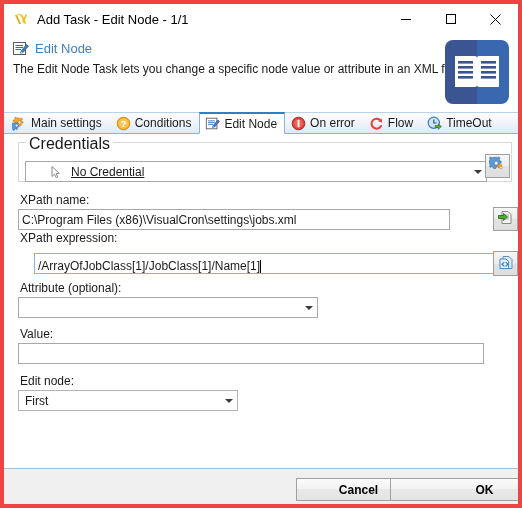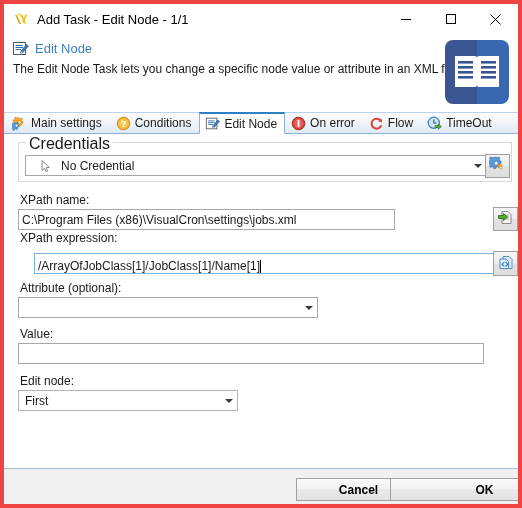--- a/index.html
+++ b/index.html
@@ -197,23 +197,24 @@
   }
   .arrow-dn {
     width: 0; height: 0;
     border-left: 4px solid transparent;
     border-right: 4px solid transparent;
     border-top: 4px solid #3a3a3a;
   }
 
   .cred-combo {
     left: 6px;
-    top: 12px;
+    top: 18px;
     width: 462px;
-    padding-left: 8px;
+    padding-left: 18px;
+    text-decoration: underline;
   }
   .cred-cursor {
     width: 14px;
     height: 14px;
     flex: 0 0 14px;
     margin-left: 5px;
     margin-right: 2px;
   }
 
   .iconbtn {
@@ -485,21 +486,21 @@
         <svg width="17" height="17" viewBox="0 0 17 17">
           <path d="M8.5 2 l1.8 .6 1.1-1 1.5 1.5 -1 1.1 .6 1.8 1.5 .4 0 2.1 -1.5 .4 -.6 1.8 1 1.1 -1.5 1.5 -1.1-1 -1.8 .6 -.4 1.5 -2.1 0 -.4-1.5 -1.8-.6 -1.1 1 -1.5-1.5 1-1.1 -.6-1.8 -1.5-.4 0-2.1 1.5-.4 .6-1.8 -1-1.1 1.5-1.5 1.1 1z" fill="#5b9bd5" stroke="#2c5f93" stroke-width="0.6" transform="translate(-0.8,-0.7) scale(0.92)"></path>
           <circle cx="7.2" cy="7.2" r="2.1" fill="#e4f0fa" stroke="#2c5f93" stroke-width="0.6"></circle>
           <path d="M11.6 8.2 l1.4 .4 .1 1.6 -1.3 .5 -.4 1.3 -1.6-.1 -.5-1.3 -1.3-.4 .1-1.6 1.3-.5z" fill="#f6a623" stroke="#b87510" stroke-width="0.5" transform="translate(1.1,1.1) scale(0.9)"></path>
           <circle cx="11.9" cy="11.6" r="1.4" fill="#fde9b5" stroke="#b87510" stroke-width="0.5"></circle>
         </svg>
       </span>
     </div>
 
     <div class="field-label" style="left:16px; top:59px;">XPath name:</div>
-    <div class="textbox" style="left:14px; top:75px; width:377px;">C:\Program Files (x86)\VisualCron\settings\jobs.xml</div>
+    <div class="textbox" style="left:14px; top:75px; width:432px;">C:\Program Files (x86)\VisualCron\settings\jobs.xml</div>
     <div class="iconbtn" style="left:489px; top:73px; width:25px; height:24px;">
       <span>
         <svg width="17" height="17" viewBox="0 0 17 17">
           <path d="M5 2.5 h6 l3 3 v9 h-9 z" fill="#f3f3f3" stroke="#8a8a8a" stroke-width="1"></path>
           <line x1="7" y1="6" x2="12" y2="6" stroke="#9a9a9a" stroke-width="0.8"></line>
           <line x1="7" y1="8" x2="12" y2="8" stroke="#9a9a9a" stroke-width="0.8"></line>
           <line x1="7" y1="10" x2="12" y2="10" stroke="#9a9a9a" stroke-width="0.8"></line>
           <path d="M1.5 6.5 h5 v-2 l4 3.5 -4 3.5 v-2 h-5 z" fill="#4caf2a" stroke="#24640f" stroke-width="0.8"></path>
         </svg>
       </span>

